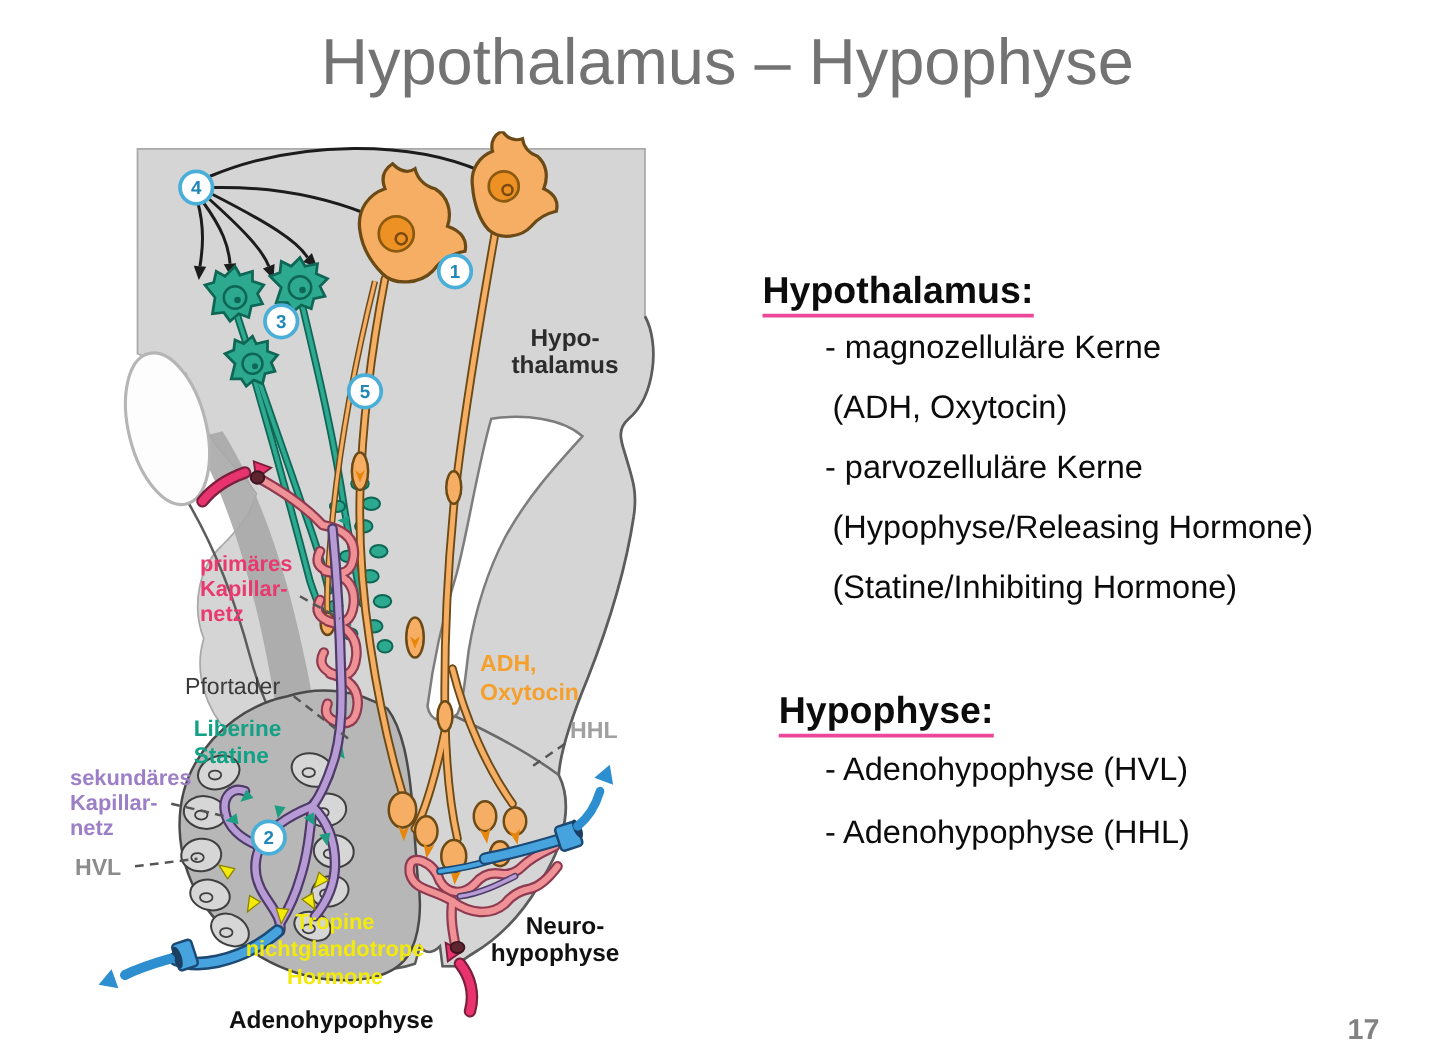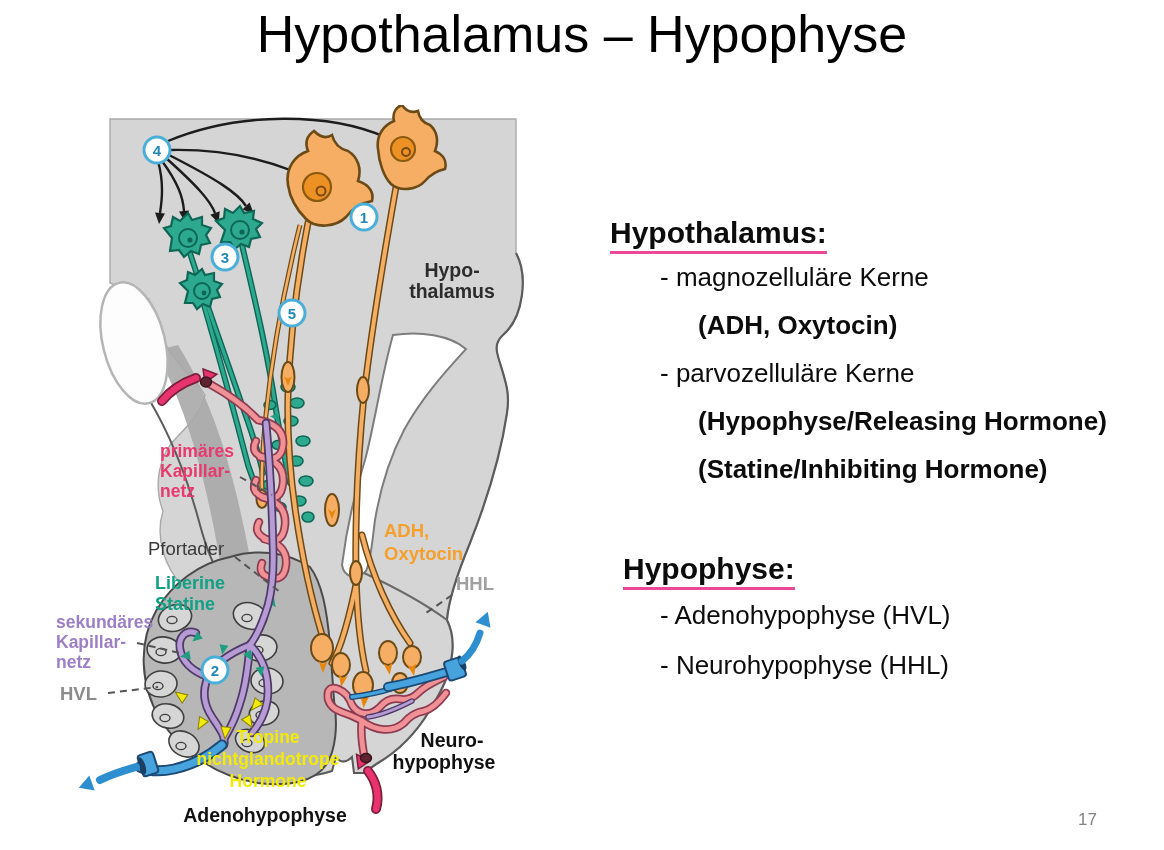--- a/index.html
+++ b/index.html
@@ -1,31 +1,31 @@
 <!DOCTYPE html>
 <html><head>
 <meta charset="utf-8">
 <style>
   html,body{margin:0;padding:0;}
   body{
     width:1164px;height:850px;position:relative;overflow:hidden;
     background:#ffffff;font-family:"Liberation Sans","DejaVu Sans",sans-serif;
   }
   .slide-title{
-    position:absolute;left:0;right:0;top:4px;text-align:center;
-    font-size:52px;font-weight:400;color:#000000;letter-spacing:0px;
+    position:absolute;left:0;right:0;top:20px;text-align:center;
+    font-size:52px;font-weight:400;color:#737373;letter-spacing:0px;
   }
   .right-panel{position:absolute;left:610px;top:216px;width:548px;}
   .rp-line{position:absolute;white-space:nowrap;color:#0c0c0c;font-size:26px;}
   .rp-heading{font-size:30px;font-weight:bold;}
   .rp-heading .ul{border-bottom:3px solid #ec4899;padding-bottom:1px;display:inline-block;}
   .ind1{margin-left:50px;}
-  .ind2{margin-left:88px;font-weight:bold;}
+  .ind2{margin-left:56px;}
   .page-number{
-    position:absolute;left:1078px;top:810px;font-size:17px;font-weight:400;color:#828282;
+    position:absolute;left:1078px;top:810px;font-size:23px;font-weight:700;color:#828282;
   }
   svg text{font-family:"Liberation Sans","DejaVu Sans",sans-serif;}
   .dlabel{font-weight:bold;}
 </style>
 </head>
 <body>
 
 <div class="slide-title">Hypothalamus – Hypophyse</div>
 
 <svg style="position:absolute;left:40px;top:105px;" width="500" height="725" viewBox="-60 0 500 725">
@@ -374,16 +374,16 @@
   <div class="rp-line ind1" style="top:46px;">- magnozelluläre Kerne</div>
   <div class="rp-line ind2" style="top:94px;">(ADH, Oxytocin)</div>
   <div class="rp-line ind1" style="top:142px;">- parvozelluläre Kerne</div>
   <div class="rp-line ind2" style="top:190px;">(Hypophyse/Releasing Hormone)</div>
   <div class="rp-line ind2" style="top:238px;">(Statine/Inhibiting Hormone)</div>
 
   <div class="rp-line rp-heading" style="top:336px;margin-left:13px;">
     <span class="ul">Hypophyse:</span>
   </div>
   <div class="rp-line ind1" style="top:384px;">- Adenohypophyse (HVL)</div>
-  <div class="rp-line ind1" style="top:434px;">- Neurohypophyse (HHL)</div>
+  <div class="rp-line ind1" style="top:434px;">- Adenohypophyse (HHL)</div>
 </div>
 
 <div class="page-number">17</div>
 
 </body></html>

